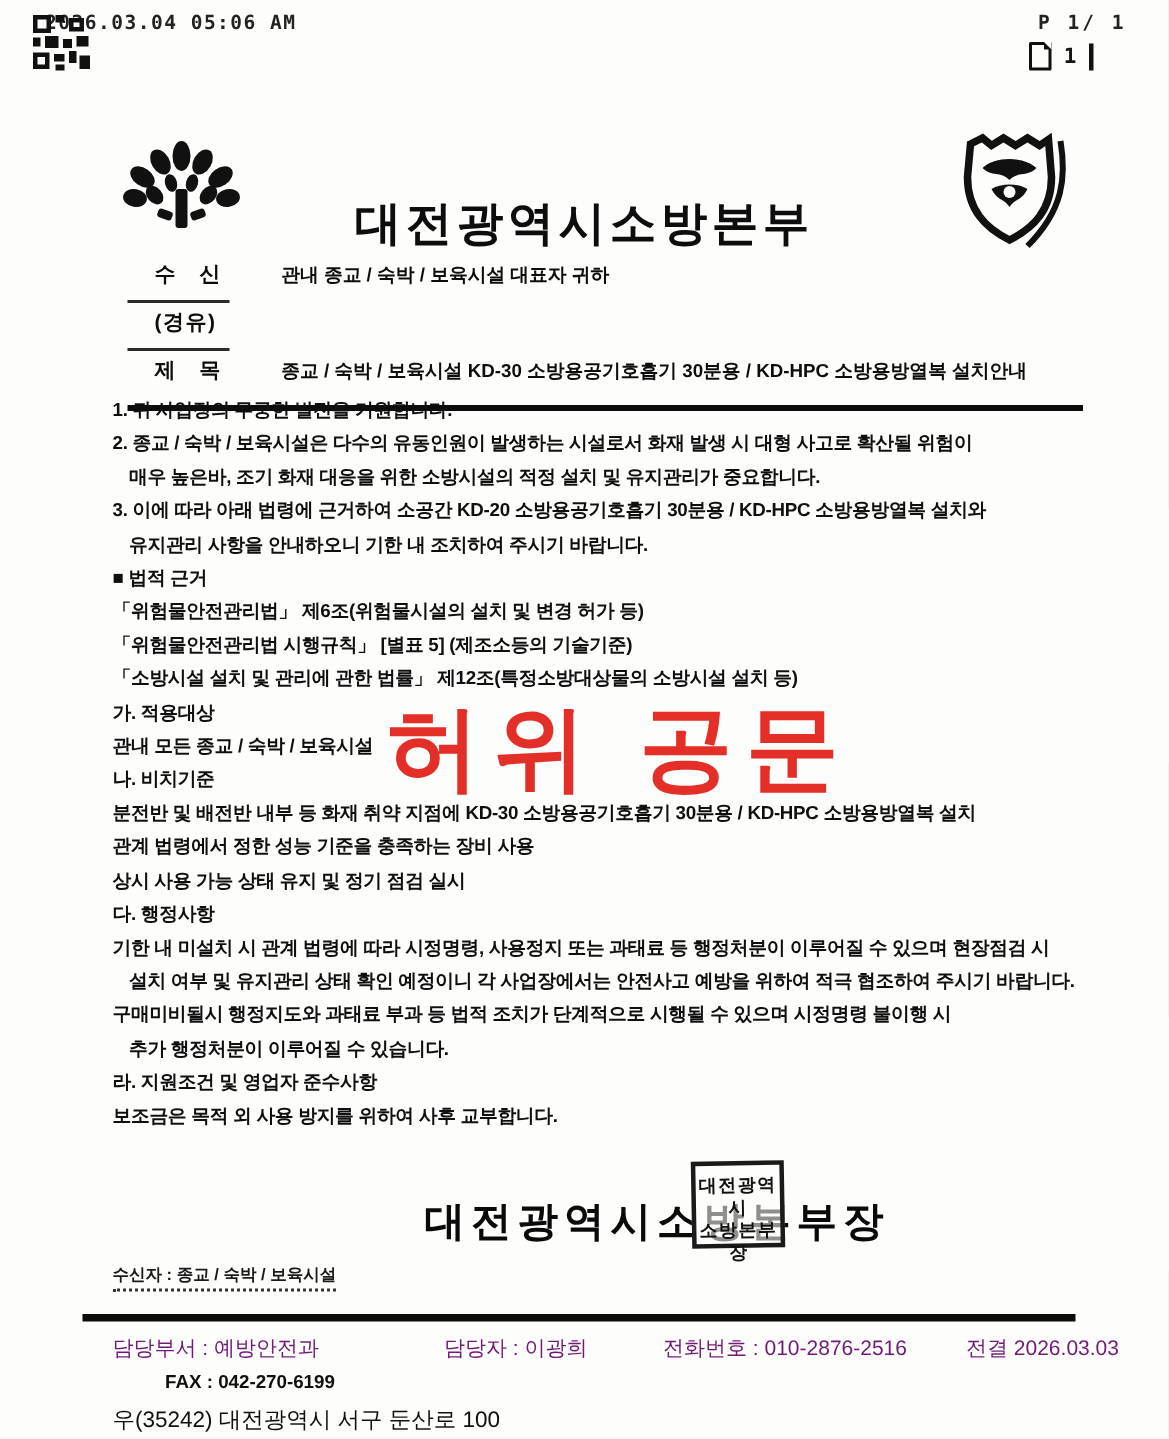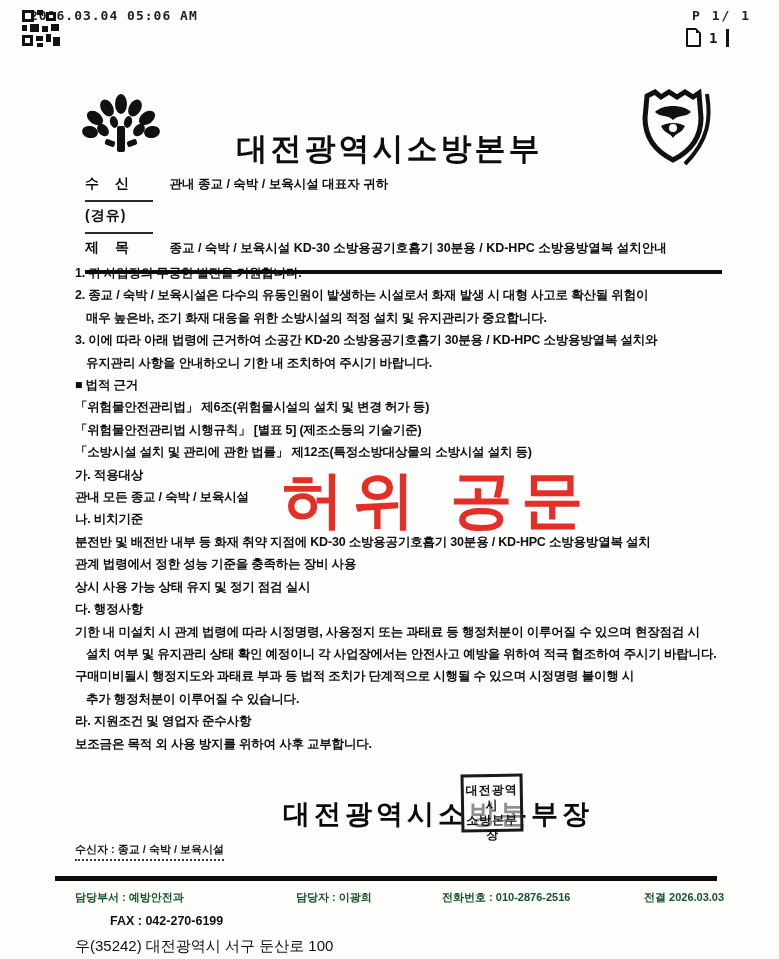--- a/index.html
+++ b/index.html
@@ -39,40 +39,40 @@
   
   .letterhead{position:absolute;top:88px;left:0;width:100%;height:80px;}
   .tree-logo{position:absolute;left:78px;top:4px;}
   .org-title{
     position:absolute;left:0;right:0;top:14px;text-align:center;
     font-size:31px;font-weight:bold;letter-spacing:3px;color:#0d0d0d;margin-top:26px;
   }
   .shield-emblem{position:absolute;right:62px;top:0;}
   
   .addr-table{position:absolute;top:174px;left:85px;width:635px;}
-  .addr-row{height:26px;position:relative;}
+  .addr-row{height:26px;position:relative;margin-left:18px;}
   .addr-label{
     display:inline-block;width:62px;font-size:14px;font-weight:bold;
     letter-spacing:6px;color:#0d0d0d;
   }
   .addr-value{font-size:12.5px;font-weight:bold;margin-left:18px;color:#0d0d0d;}
   .rule-short{width:68px;border-top:2px solid #2a2a2a;margin:0 0 4px 0;}
   .rule-thick{width:637px;border-top:4px solid #0c0c0c;margin-top:6px;}
   
   .body-block{position:absolute;top:262px;left:75px;width:660px;}
   .bline{
     font-size:12.5px;font-weight:bold;line-height:22.4px;
     white-space:nowrap;color:#0f0f0f;letter-spacing:-0.2px;
   }
   .bline.ind{padding-left:11px;}
   
   .fake-stamp{
     position:absolute;left:258px;top:466px;
     font-size:62px;font-weight:bold;letter-spacing:9px;
-    line-height:1.1;z-index:5;opacity:.95;margin-left:24px;
+    line-height:1.1;z-index:5;opacity:.95;
   }
   
   .signature-block{position:absolute;top:788px;left:0;width:100%;height:70px;}
   .signature-name{
     position:absolute;left:283px;top:8px;
     font-size:27px;font-weight:bold;letter-spacing:4px;color:#0a0a0a;
   }
   .official-seal{
     position:absolute;left:461px;top:-14px;width:62px;height:58px;
     border:3px solid #1a1a1a;background:rgba(253,253,252,.55);
@@ -82,21 +82,21 @@
   .official-seal div{font-size:12px;font-weight:bold;line-height:15px;letter-spacing:1px;color:#111;}
   
   .footer{position:absolute;top:840px;left:0;width:100%;}
   .recipients-line{
     position:absolute;left:75px;top:2px;
     font-size:11px;font-weight:bold;color:#1a1a1a;
     border-bottom:2px dotted #333;padding-bottom:2px;
   }
   .footer-divider{position:absolute;left:55px;top:36px;width:662px;height:5px;background:#0c0c0c;}
   .contact-row{position:absolute;top:50px;left:0;width:100%;height:20px;}
-  .contact-row span{position:absolute;font-size:11px;font-weight:bold;white-space:nowrap;color:#14532d;}
+  .contact-row span{position:absolute;font-size:14px;font-weight:normal;white-space:nowrap;color:#701a75;}
   .c-dept{left:75px;}
   .c-manager{left:296px;}
   .c-phone{left:442px;}
   .c-approval{left:644px;}
   .fax-line{position:absolute;left:75px;top:74px;font-size:12.5px;font-weight:bold;color:#101010;margin-left:35px;}
   .addr-line{position:absolute;left:75px;top:97px;font-size:15px;font-weight:normal;color:#101010;}
 </style>
 </head>
 <body>
 

